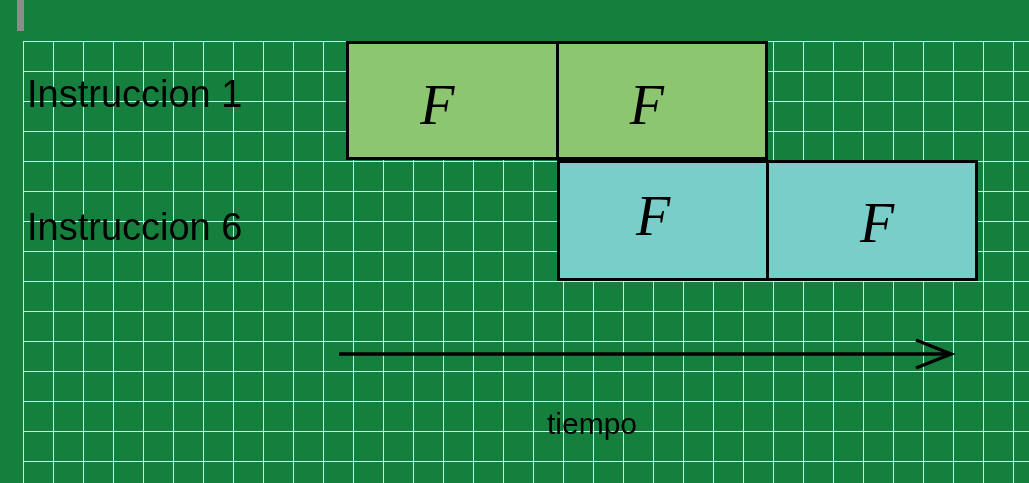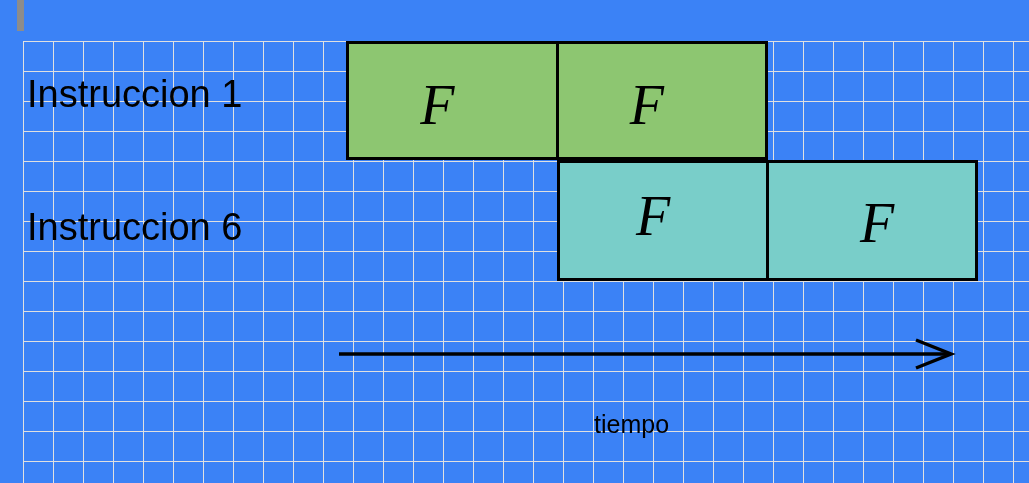--- a/index.html
+++ b/index.html
@@ -5,21 +5,21 @@
   html, body {
     margin: 0;
     padding: 0;
     background: #ffffff;
     font-family: "Liberation Sans", sans-serif;
   }
   .screen {
     position: relative;
     width: 1029px;
     height: 483px;
-    background: #3b82f6;
+    background: #15803d;
     overflow: hidden;
   }
   .gray-bar {
     position: absolute;
     left: 17px;
     top: 0;
     width: 7px;
     height: 31px;
     background: var(--gray-bar, #8c8c8c);
   }
@@ -88,25 +88,24 @@
     left: 0;
     top: 0;
     width: 1029px;
     height: 483px;
     pointer-events: none;
   }
   .axis-label {
     position: absolute;
     left: 547px;
     top: 405px;
-    font-size: 25px;
+    font-size: 30px;
     line-height: 38px;
     color: var(--text, #000);
     white-space: nowrap;
-    margin-left: 47px;
   }
 </style>
 </head>
 <body>
 
 <div class="screen">
 
   <div class="gray-bar"></div>
 
   <div class="grid"></div>

